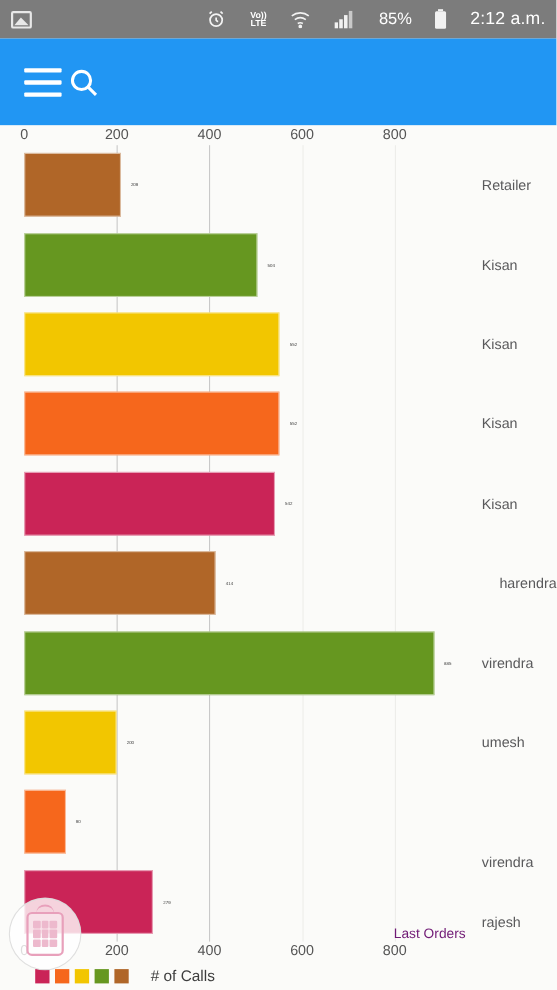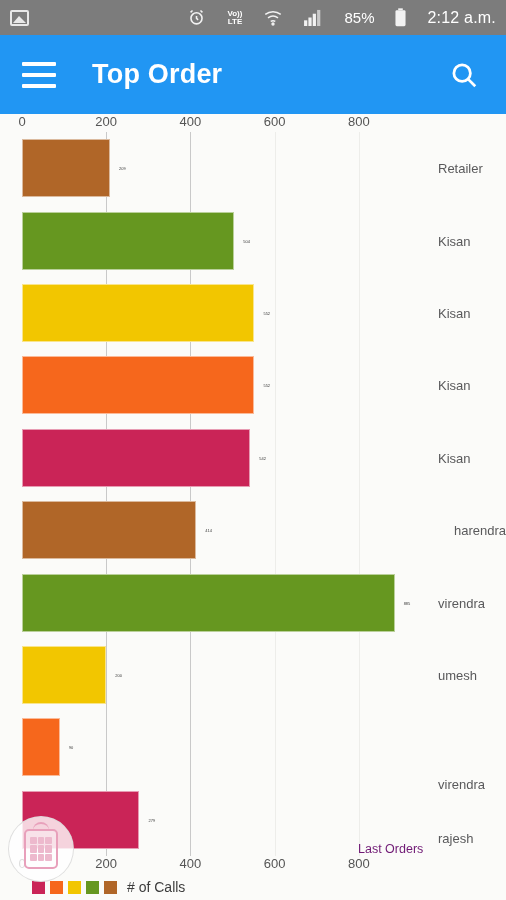--- a/index.html
+++ b/index.html
@@ -89,21 +89,21 @@
     position:absolute; left:14px; font-size:13px; color:#59595b;
     transform:translateY(-50%); white-space:nowrap;
   }
   .axis-name{
     position:absolute; font-size:12.5px; color:#701a75; white-space:nowrap;
   }
 
   
   .legend{
     position:absolute; left:0; bottom:2px; width:506px; height:22px;
-    display:flex; align-items:center; padding-left:32px; gap:0;
+    display:flex; align-items:center; padding-left:32px; gap:10px;
   }
   .swatches{ display:flex; align-items:center; gap:5px; }
   .sw{ width:13px; height:13px; }
   .legend-lbl{ font-size:14px; color:#3d3d3d; margin-left:10px; white-space:nowrap;}
 
   
   .fab{
     position:absolute; left:8px; bottom:18px;
     width:66px; height:66px; border-radius:50%;
     background:rgba(255,255,255,.80);
@@ -173,21 +173,20 @@
     <span class="sb-text">2:12 a.m.</span>
   </div>
 </div>
 
 <div class="appbar">
   <div class="hamburger">
     <span></span>
       <span></span>
       <span></span>
   </div>
-  <div class="apptitle">Top Order</div>
   <div class="searchbtn">
     <svg width="30" height="30" viewBox="0 0 24 24" fill="none" stroke="#ffffff" stroke-width="2.2">
       <circle cx="10.5" cy="10.5" r="6.6"></circle>
       <path d="M15.5 15.5 21 21"></path>
     </svg>
   </div>
 </div>
 
 <div class="chart-wrap">
 

